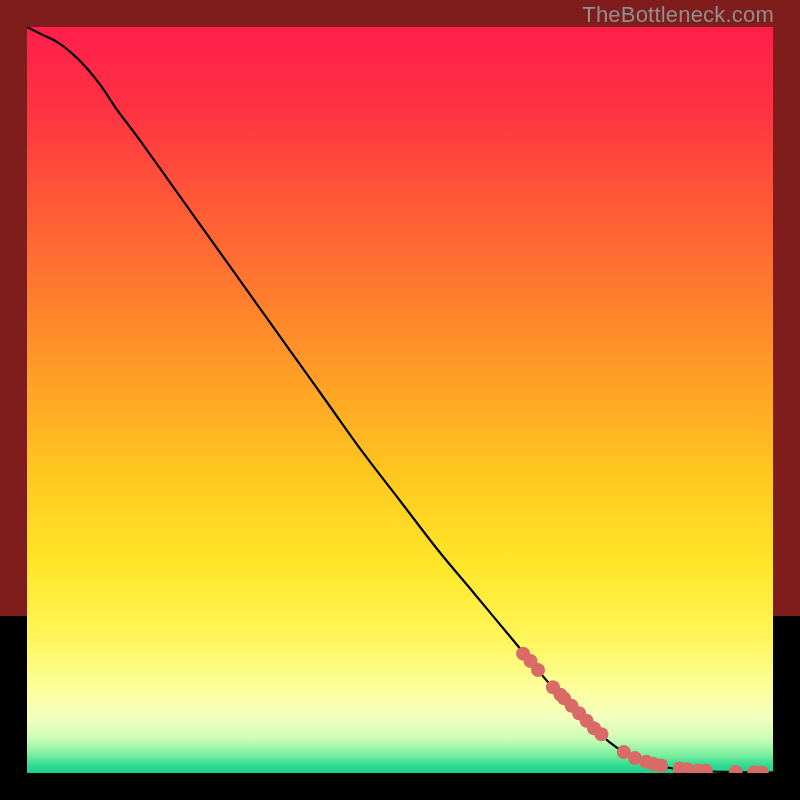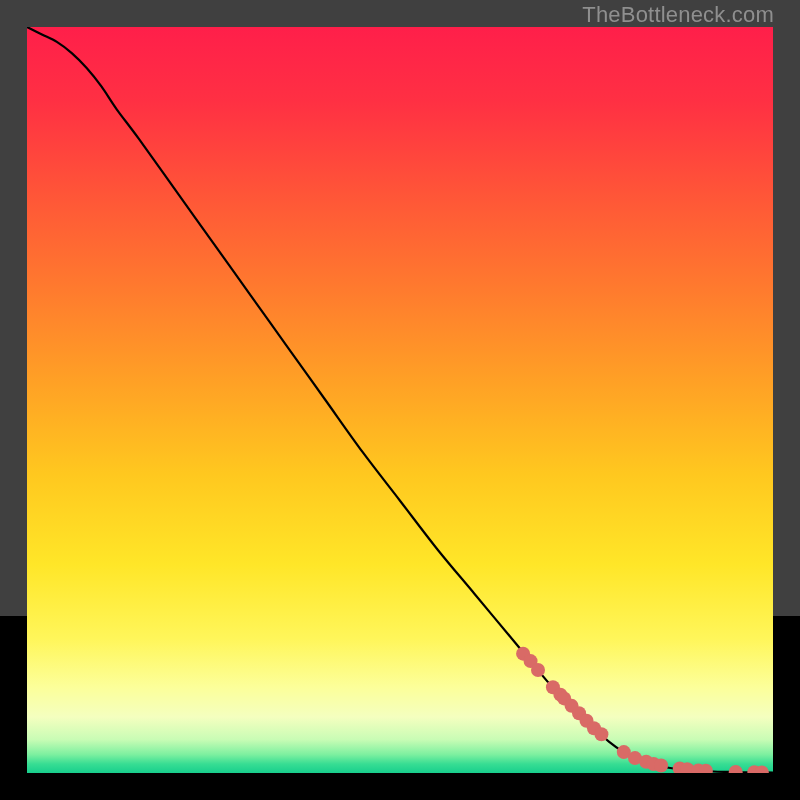--- a/index.html
+++ b/index.html
@@ -7,21 +7,21 @@
     width: 800px;
     height: 800px;
     background: #000000;
     overflow: hidden;
     font-family: Arial, Helvetica, sans-serif;
   }
   .stage {
     position: relative;
     width: 800px;
     height: 616px;
-    background: #404040;
+    background: #7f1d1d;
   }
   .watermark {
     position: absolute;
     top: 2px;
     right: 26px;
     color: #8f8f8f;
     font-size: 22px;
     font-weight: 400;
     letter-spacing: 0.2px;
     z-index: 10;

